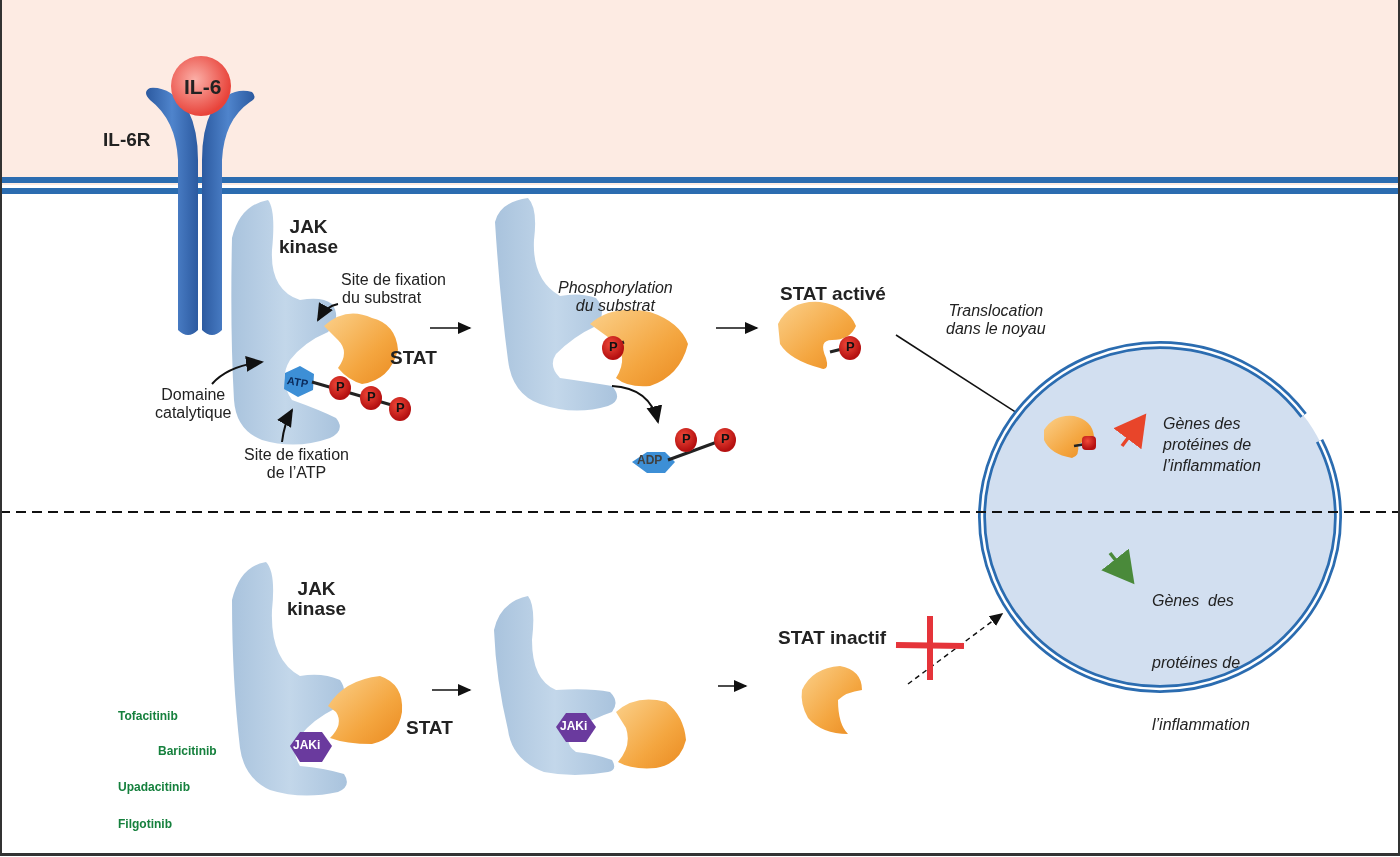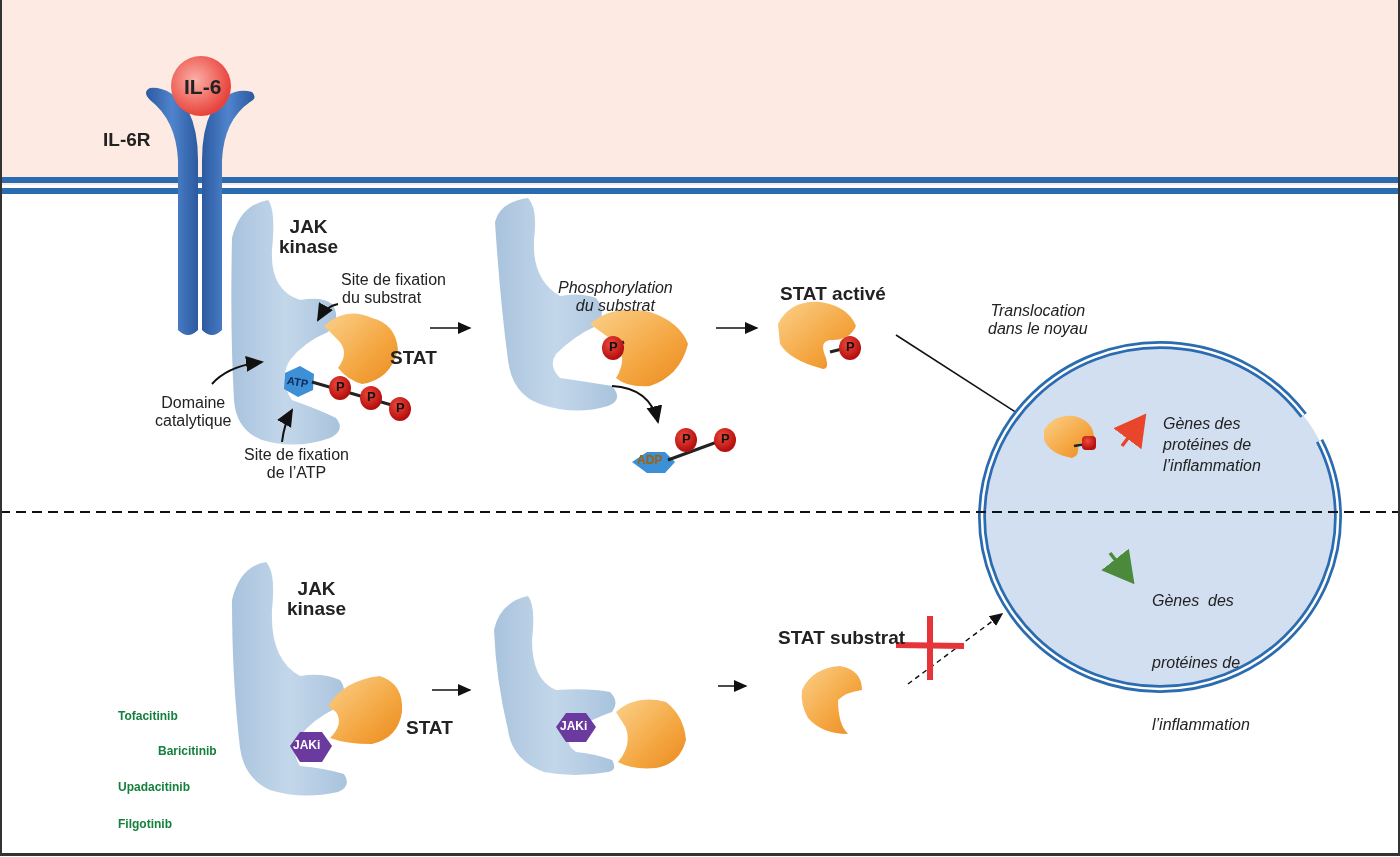--- a/index.html
+++ b/index.html
@@ -175,62 +175,62 @@
 
 <div class="lbl bold big center" style="left:279px;top:216px;">
   <div>JAK</div>
   <div style="margin-top:-2px">kinase</div>
 </div>
 <div class="lbl med" style="left:341px;top:271px;text-align:left;">
   <div>Site de fixation</div>
   <div style="padding-left:1px">du substrat</div>
 </div>
 <div class="lbl bold big" style="left:390px;top:347px;">STAT</div>
-<div class="lbl med center" style="left:155px;top:394px;">
+<div class="lbl med center" style="left:155px;top:386px;">
   <div>Domaine</div>
   <div>catalytique</div>
 </div>
 <div class="lbl bold" style="left:287px;top:376px;font-size:11px;color:#0b2a5a;transform:rotate(10deg);">ATP</div>
 <div class="lbl bold" style="left:336px;top:380px;font-size:13px;color:#111;">P</div>
 <div class="lbl bold" style="left:367px;top:390px;font-size:13px;color:#111;">P</div>
 <div class="lbl bold" style="left:396px;top:401px;font-size:13px;color:#111;">P</div>
 <div class="lbl med center" style="left:244px;top:446px;">
   <div>Site de fixation</div>
   <div>de l’ATP</div>
 </div>
 
 <div class="lbl med ital center" style="left:558px;top:258px;margin-top:21px;">
   <div>Phosphorylation</div>
   <div>du substrat</div>
 </div>
 <div class="lbl bold" style="left:609px;top:340px;font-size:13px;color:#111;">P</div>
-<div class="lbl bold" style="left:637px;top:454px;font-size:12px;color:#a16207;">ADP</div>
+<div class="lbl bold" style="left:637px;top:454px;font-size:12px;color:#404040;">ADP</div>
 <div class="lbl bold" style="left:682px;top:432px;font-size:13px;color:#111;">P</div>
 <div class="lbl bold" style="left:721px;top:432px;font-size:13px;color:#111;">P</div>
 
 <div class="lbl bold big" style="left:780px;top:283px;">STAT activé</div>
 <div class="lbl bold" style="left:846px;top:340px;font-size:13px;color:#111;">P</div>
-<div class="lbl med ital center" style="left:946px;top:302px;margin-left:42px;">
+<div class="lbl med ital center" style="left:946px;top:302px;">
   <div>Translocation</div>
   <div>dans le noyau</div>
 </div>
 <div class="lbl med ital" style="left:1163px;top:414px;line-height:1.3;">
   <div>Gènes des</div>
   <div>protéines de</div>
   <div>l’inflammation</div>
 </div>
 
 <div class="lbl bold big center" style="left:287px;top:578px;">
   <div>JAK</div>
   <div style="margin-top:-2px">kinase</div>
 </div>
 <div class="lbl bold big" style="left:406px;top:717px;">STAT</div>
 <div class="lbl bold" style="left:293px;top:739px;font-size:12px;color:#fff;">JAKi</div>
 <div class="lbl bold" style="left:560px;top:720px;font-size:12px;color:#fff;">JAKi</div>
-<div class="lbl bold big" style="left:778px;top:627px;">STAT substrat</div>
+<div class="lbl bold big" style="left:778px;top:627px;">STAT inactif</div>
 <div class="lbl med ital" style="left:1152px;top:549px;line-height:1.3;white-space:pre;">
   <div>Gènes  des</div>
   <div>protéines de</div>
   <div>l’inflammation</div>
 </div>
 
 <div class="drug" style="top:709px;">Tofacitinib</div>
 <div class="drug" style="top:744px;margin-left:40px;">Baricitinib</div>
 <div class="drug" style="top:780px;">Upadacitinib</div>
 <div class="drug" style="top:817px;">Filgotinib</div>

